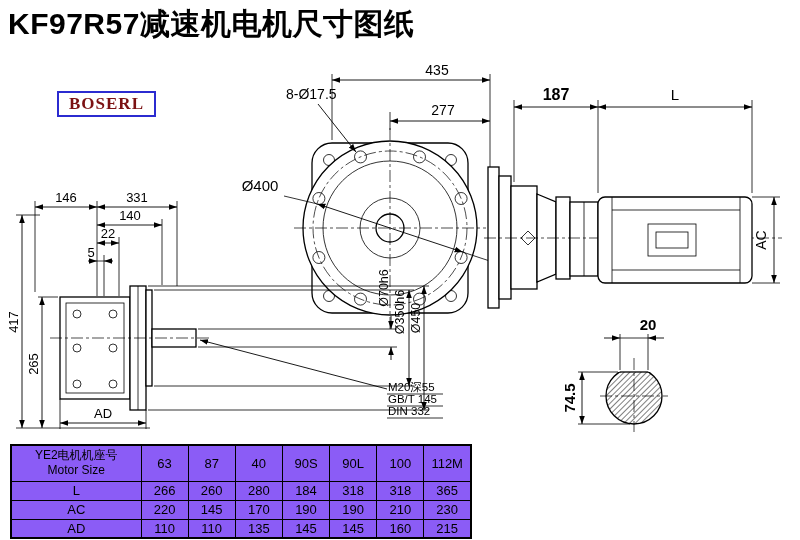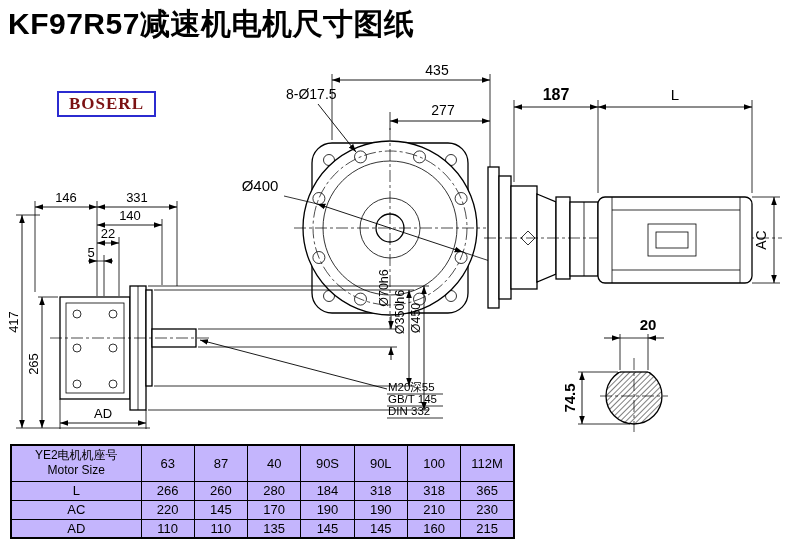--- a/index.html
+++ b/index.html
@@ -39,22 +39,22 @@
   svg text { font-family: "Liberation Sans", sans-serif; fill: #000; font-size: 13px; }
   .mid { text-anchor: middle; }
   .t11 { font-size: 11.5px; } .t12 { font-size: 12.5px; }
   .t14 { font-size: 14px; }  .t15 { font-size: 15px; }
   .t16 { font-size: 16px; font-weight: bold; }
   .bold { font-weight: bold; }
 
   
   .dim-table {
     position: absolute; left: 10px; top: 444px;
-    width: 505px; border-collapse: collapse; table-layout: fixed;
-    border: 2px solid #000; background: #c4b5fd;
+    width: 462px; border-collapse: collapse; table-layout: fixed;
+    border: 2px solid #000; background: #8b5cf6;
   }
   .dim-table th, .dim-table td {
     border: 1px solid #000; text-align: center; vertical-align: middle;
     font-size: 13px; font-weight: normal; padding: 0; height: 19px;
   }
   .dim-table thead th { height: 36px; }
   .dim-table thead th div { font-size: 12px; line-height: 1.3; }
   .dim-table col.c0 { width: 130px; }
 </style>
 </head>

